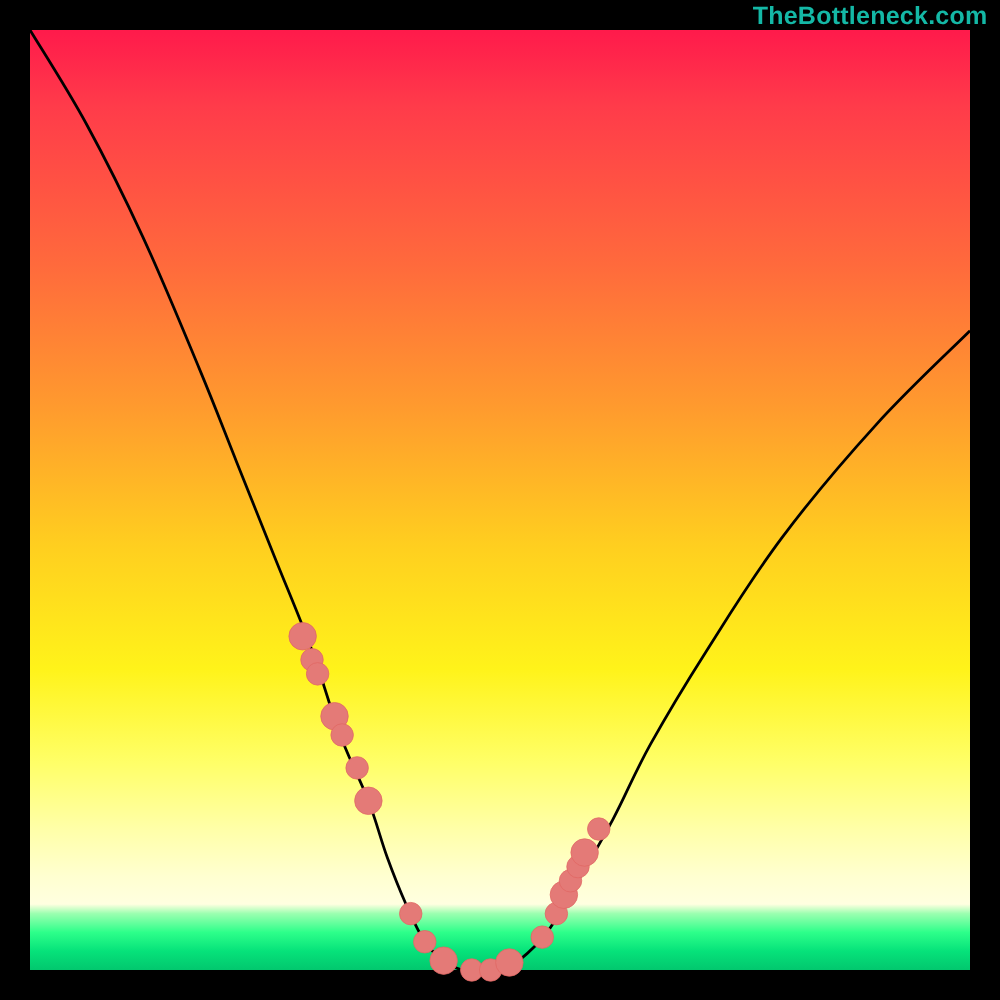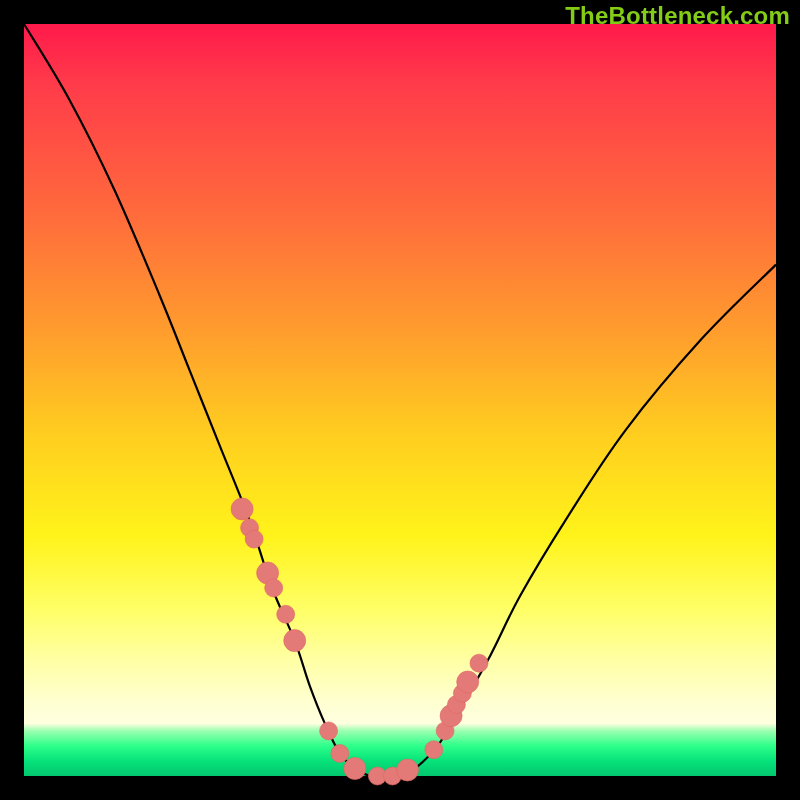--- a/index.html
+++ b/index.html
@@ -41,22 +41,22 @@
       #9bffb0 94%,
       #2dff8a 96%,
       #06e27a 98%,
       #02c76e 100%
     );
   }
   .watermark {
     position: absolute;
     top: 2px;
     right: 10px;
-    color: #84cc16;
-    font-size: 24px;
+    color: #14b8a6;
+    font-size: 20px;
     font-weight: 600;
     letter-spacing: 0.2px;
     user-select: none;
   }
   svg.curve {
     position: absolute;
     top: 0;
     left: 0;
     width: 752px;
     height: 752px;

